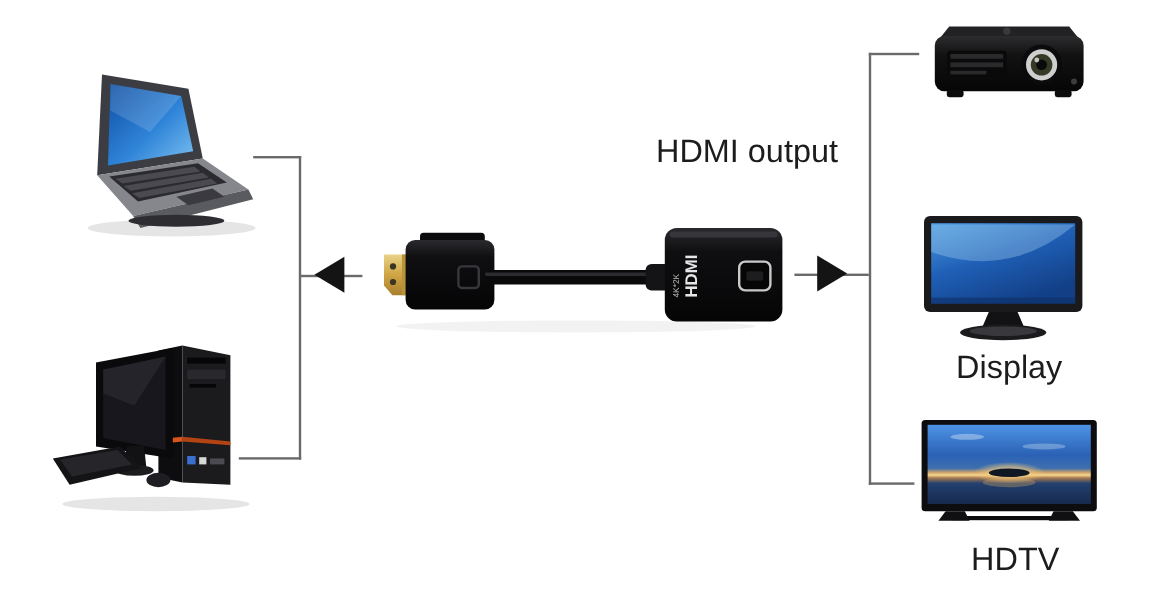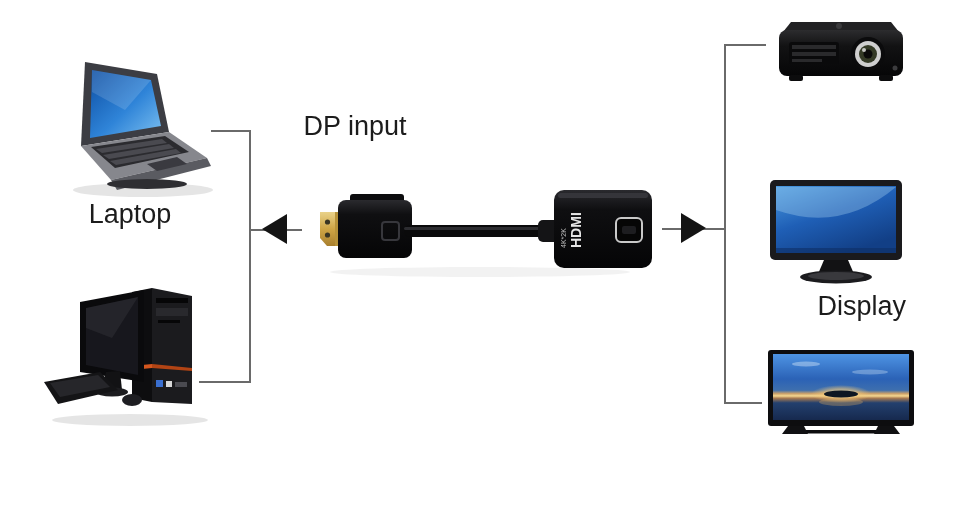--- a/index.html
+++ b/index.html
@@ -49,21 +49,20 @@
       <polygon points="36,95 110,84 134,100 60,116" fill="#2b2b2f"></polygon>
       <polygon points="41,97 107,87 112,91 47,101" fill="#4a4a50"></polygon>
       <polygon points="48,103 114,92 119,96 54,107" fill="#4a4a50"></polygon>
       <polygon points="55,109 121,97 126,101 61,113" fill="#4a4a50"></polygon>
 
       <polygon points="56,128 152,106 156,114 62,138" fill="#5a5b61"></polygon>
       <polygon points="92,112 122,105 132,112 102,119" fill="#3a3a40"></polygon>
       <ellipse cx="92" cy="132" rx="40" ry="5" fill="#2e2e32"></ellipse>
     </svg>
   </div>
-  <div class="label" style="left:60px;top:200px;width:140px;">Laptop</div>
 
   <div class="dev" style="left:40px;top:276px;">
     <svg width="180" height="152" viewBox="0 0 180 152">
       <ellipse cx="90" cy="144" rx="78" ry="6" fill="#000" opacity="0.10"></ellipse>
 
       <polygon points="92,16 112,12 112,126 92,122" fill="#0d0d0f"></polygon>
       <polygon points="112,12 152,20 152,128 112,126" fill="#1b1b1e"></polygon>
       <rect x="116" y="22" width="32" height="5" fill="#060607"></rect>
       <rect x="116" y="32" width="32" height="8" fill="#29292d"></rect>
       <rect x="118" y="44" width="22" height="3" fill="#060607"></rect>
@@ -85,21 +84,21 @@
       <ellipse cx="92" cy="124" rx="10" ry="6" fill="#1e1e22"></ellipse>
     </svg>
   </div>
 
   <div class="line" style="left:211px;top:130px;width:40px;height:2px;"></div>
   <div class="line" style="left:199px;top:381px;width:52px;height:2px;"></div>
   <div class="line" style="left:249px;top:130px;width:2px;height:253px;"></div>
   <div class="line" style="left:250px;top:229px;width:52px;height:2px;"></div>
   <div class="arrow-left" style="left:262px;top:214px;"></div>
 
-  <div class="label" style="left:295px;top:112px;width:120px;">DP input</div>
+  <div class="label" style="left:535px;top:112px;width:175px;">HDMI output</div>
 
   <div class="dev" style="left:300px;top:182px;">
     <svg width="360" height="100" viewBox="0 0 360 100">
       <defs>
         <linearGradient id="gold" x1="0" y1="0" x2="0" y2="1">
           <stop offset="0" stop-color="#e9d28a"></stop>
           <stop offset="0.5" stop-color="#cfa545"></stop>
           <stop offset="1" stop-color="#a87f2e"></stop>
         </linearGradient>
         <linearGradient id="blackBody" x1="0" y1="0" x2="0" y2="1">
@@ -177,21 +176,21 @@
       </defs>
       <rect x="4" y="2" width="132" height="80" rx="5" fill="#1a1a1d"></rect>
       <rect x="10" y="8" width="120" height="67" fill="url(#dispScreen)"></rect>
       <path d="M130,9 Q75,55 10,32 L10,9 Z" fill="#a8d4f2" opacity="0.35"></path>
       <rect x="10" y="70" width="120" height="5" fill="#0e2f66" opacity="0.6"></rect>
       <polygon points="58,82 82,82 88,96 52,96" fill="#121214"></polygon>
       <ellipse cx="70" cy="99" rx="36" ry="6.5" fill="#1b1b1e"></ellipse>
       <ellipse cx="70" cy="98" rx="28" ry="4" fill="#39393d"></ellipse>
     </svg>
   </div>
-  <div class="label" style="left:776px;top:292px;width:130px;text-align:right;">Display</div>
+  <div class="label" style="left:776px;top:292px;width:130px;">Display</div>
 
   <div class="dev" style="left:766px;top:348px;">
     <svg width="152" height="92" viewBox="0 0 152 92">
       <defs>
         <linearGradient id="tvScene" x1="0" y1="0" x2="0" y2="1">
           <stop offset="0" stop-color="#4e94e4"></stop>
           <stop offset="0.38" stop-color="#2b62b6"></stop>
           <stop offset="0.55" stop-color="#3e6fae"></stop>
           <stop offset="0.60" stop-color="#caa06a"></stop>
           <stop offset="0.635" stop-color="#f6d890"></stop>
@@ -210,14 +209,15 @@
       <ellipse cx="75" cy="46" rx="30" ry="9" fill="url(#sunGlow)"></ellipse>
       <ellipse cx="75" cy="46" rx="17" ry="3.6" fill="#0e1722"></ellipse>
       <ellipse cx="75" cy="54" rx="22" ry="4" fill="#d9a860" opacity="0.35"></ellipse>
       <ellipse cx="40" cy="16" rx="14" ry="2.5" fill="#cfe2f6" opacity="0.45"></ellipse>
       <ellipse cx="104" cy="24" rx="18" ry="2.5" fill="#cfe2f6" opacity="0.35"></ellipse>
       <rect x="28" y="82" width="96" height="3.5" fill="#0c0c0e"></rect>
       <polygon points="22,78 38,78 42,86 16,86" fill="#101012"></polygon>
       <polygon points="112,78 128,78 134,86 108,86" fill="#101012"></polygon>
     </svg>
   </div>
+  <div class="label" style="left:781px;top:452px;width:130px;">HDTV</div>
 
 </div>
 
 </body></html>

